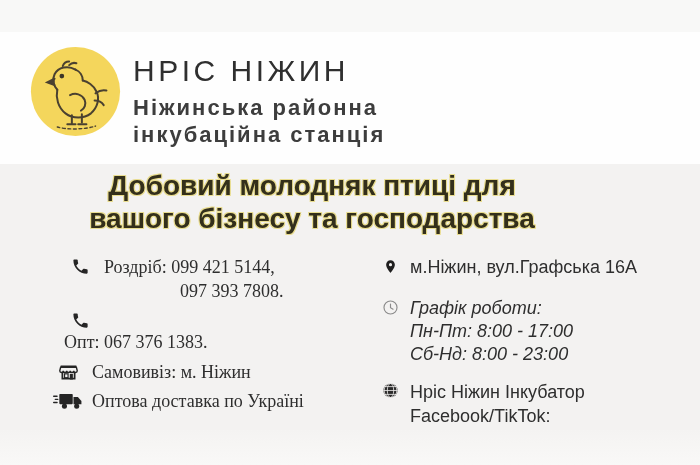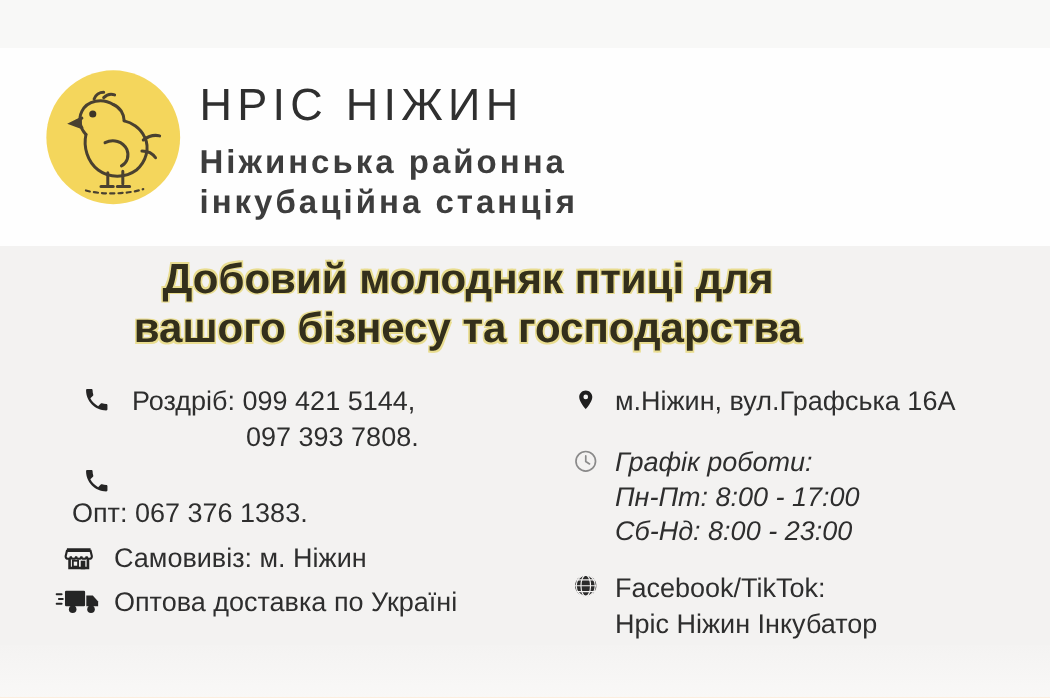--- a/index.html
+++ b/index.html
@@ -30,21 +30,21 @@
 
   
   .tagline{
     position:absolute;left:0;top:169px;width:624px;text-align:center;
     font-size:28px;font-weight:700;line-height:33px;color:#332f1b;
     text-shadow:-1px -1px 0 #e9dd90, 1px -1px 0 #e9dd90, -1px 1px 0 #e9dd90, 1px 1px 0 #e9dd90;
   }
 
   
   .col{position:absolute;font-size:18px;color:#2e2e2e;line-height:24px;}
-  .col-left{left:48px;top:255px;width:310px;}
+  .col-left{left:64px;top:255px;width:310px;font-family:Liberation Serif, serif;}
   .col-right{left:378px;top:255px;width:300px;}
   .row{display:flex;align-items:flex-start;}
   .icon-box{width:32px;min-width:32px;margin-right:8px;display:flex;justify-content:center;padding-top:2px;}
   .icon-box svg{display:block;}
   .col-right .icon-box{width:24px;min-width:24px;margin-right:8px;}
   .shift{margin-left:-12px;}
   .indent{padding-left:76px;}
   .mt-phone2{margin-top:6px;flex-direction:column;}
   .mt-pickup{margin-top:6px;}
   .mt-delivery{margin-top:5px;}
@@ -183,18 +183,18 @@
         <svg width="17" height="17" viewBox="0 0 24 24">
           <circle cx="12" cy="12" r="10" fill="#2b2b2b"></circle>
           <g fill="none" stroke="#f3f2f1" stroke-width="1.1">
             <ellipse cx="12" cy="12" rx="4.5" ry="10"></ellipse>
             <ellipse cx="12" cy="12" rx="9" ry="10"></ellipse>
             <path d="M2 12h20M3.3 6.5h17.4M3.3 17.5h17.4"></path>
           </g>
         </svg>
       </span>
       <div>
+        <div>Нріс Ніжин Інкубатор</div>
         <div>Facebook/TikTok:</div>
-        <div>Нріс Ніжин Інкубатор</div>
       </div>
     </div>
   </div>
 </div>
 
 </body></html>

